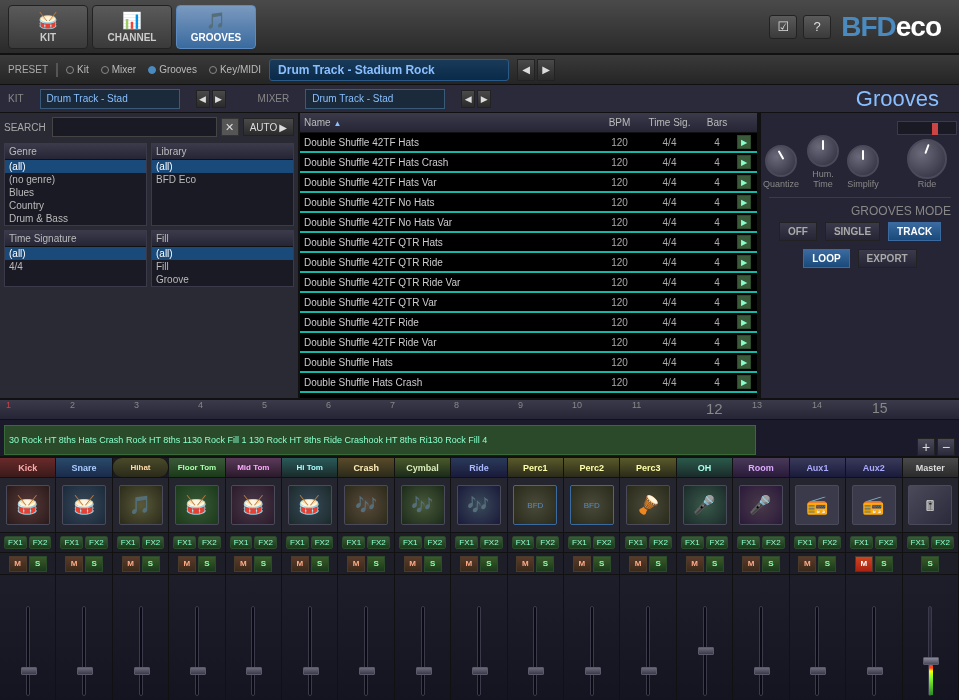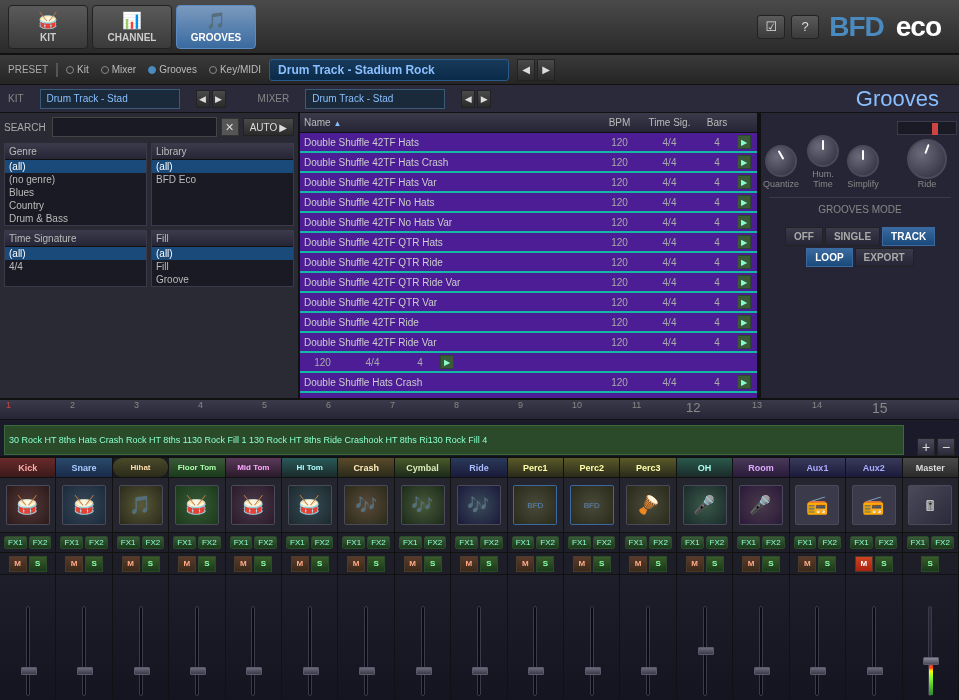--- a/index.html
+++ b/index.html
@@ -71,21 +71,21 @@
       font-size: 13px;
     }
     .logo {
       font-size: 28px;
       font-weight: bold;
       color: #fff;
       letter-spacing: -1px;
       margin-right: 10px;
     }
     .logo span.bfd { color: #4a8abf; }
-    .logo span.eco { color: #fff; margin-left: 12px; }
+    .logo span.eco { color: #fff; }
 
     
     .preset-bar {
       display: flex;
       align-items: center;
       background: linear-gradient(to bottom, #3a3a3a, #252525);
       height: 30px;
       padding: 0 8px;
       border-bottom: 1px solid #111;
       gap: 8px;
@@ -321,21 +321,21 @@
       font-size: 9px; color: #888; text-align: center;
     }
     .knob-large {
       width: 40px; height: 40px;
     }
     .swing-knob-container {
       margin-left: 10px;
     }
 
     .grooves-mode-label {
-      font-size: 10px; color: #888; text-align: center;
+      font-size: 12px; color: #888; text-align: right;
     }
     .mode-buttons {
       display: flex;
       gap: 2px;
       justify-content: center;
     }
     .mode-btn {
       padding: 3px 8px;
       background: linear-gradient(to bottom, #3a3a4a, #252535);
       border: 1px solid #222;
@@ -725,21 +725,21 @@
         <div class="filter-title">Fill</div>
         <div class="filter-list">
           <div class="filter-item selected">(all)</div>
           <div class="filter-item">Fill</div>
           <div class="filter-item">Groove</div>
         </div>
       </div>
     </div>
   </div>
 
-  <div class="grooves-table-area" style="background:#4c1d95; border-right:2px solid #111; overflow:hidden;">
+  <div class="grooves-table-area" style="background:#000000; border-right:2px solid #111; overflow:hidden;">
     <div class="grooves-header">
       <div class="groove-col name">Name <span class="groove-sort-arrow">▲</span></div>
       <div class="groove-col bpm">BPM</div>
       <div class="groove-col timesig">Time Sig.</div>
       <div class="groove-col bars">Bars</div>
       <div style="width:20px;"></div>
     </div>
     <div style="overflow-y:auto; height:calc(100% - 20px);">
       <div class="groove-row">
         <div class="groove-name-cell">Double Shuffle 42TF Hats</div>
@@ -834,20 +834,21 @@
       <div class="groove-row">
         <div class="groove-name-cell">Double Shuffle 42TF Ride Var</div>
         <div class="groove-bpm">120</div>
         <div class="groove-timesig">4/4</div>
         <div class="groove-bars">4</div>
         <div class="groove-play">
             <div class="play-btn-small">▶</div>
           </div>
       </div>
       <div class="groove-row">
+        <div class="groove-name-cell">Double Shuffle Hats</div>
         <div class="groove-bpm">120</div>
         <div class="groove-timesig">4/4</div>
         <div class="groove-bars">4</div>
         <div class="groove-play">
             <div class="play-btn-small">▶</div>
           </div>
       </div>
       <div class="groove-row">
         <div class="groove-name-cell">Double Shuffle Hats Crash</div>
         <div class="groove-bpm">120</div>
@@ -887,21 +888,21 @@
           </div>
           <div class="knob knob-large">
             <div class="knob-indicator" style="transform:translateX(-50%) rotate(20deg);"></div>
           </div>
           <div class="knob-label">Ride</div>
         </div>
       </div>
     </div>
     <div style="border-top:1px solid #3a3a4a;padding-top:6px;">
       <div class="grooves-mode-label">GROOVES MODE</div>
-      <div class="mode-buttons" style="flex-wrap:wrap;gap:2px;margin-top:12px;">
+      <div class="mode-buttons" style="flex-wrap:wrap;gap:8px;margin-top:4px;">
         <div class="mode-btn">OFF</div>
         <div class="mode-btn">SINGLE</div>
         <div class="mode-btn active">TRACK</div>
         <div class="mode-btn active" style="background:linear-gradient(to bottom,#3a6a9f,#1a4a7a);color:#fff;">LOOP</div>
         <div class="mode-btn">EXPORT</div>
       </div>
     </div>
   </div>
 </div>
 
@@ -912,28 +913,28 @@
       <span style="position:absolute;left:68px;font-size:9px;color:#888;">2</span>
       <span style="position:absolute;left:132px;font-size:9px;color:#888;">3</span>
       <span style="position:absolute;left:196px;font-size:9px;color:#888;">4</span>
       <span style="position:absolute;left:260px;font-size:9px;color:#888;">5</span>
       <span style="position:absolute;left:324px;font-size:9px;color:#888;">6</span>
       <span style="position:absolute;left:388px;font-size:9px;color:#888;">7</span>
       <span style="position:absolute;left:452px;font-size:9px;color:#888;">8</span>
       <span style="position:absolute;left:516px;font-size:9px;color:#888;">9</span>
       <span style="position:absolute;left:570px;font-size:9px;color:#888;">10</span>
       <span style="position:absolute;left:630px;font-size:9px;color:#888;">11</span>
-      <span style="position:absolute;left:684px;font-size:13px;color:#888;">12</span>
+      <span style="position:absolute;left:704px;font-size:15px;color:#888;">12</span>
       <span style="position:absolute;left:750px;font-size:9px;color:#888;">13</span>
       <span style="position:absolute;left:810px;font-size:9px;color:#888;">14</span>
       <span style="position:absolute;left:870px;font-size:14px;color:#888;">15</span>
     </div>
   </div>
   <div class="timeline-content">
-    <div class="timeline-track" style="left:4px;width:900px;">30 Rock HT 8ths Hats Crash Rock HT 8ths 1130 Rock Fill 1 130 Rock HT 8ths Ride Crashook HT 8ths Ri130 Rock Fill 4</div>
+    <div class="timeline-track" style="left:4px;width:752px;">30 Rock HT 8ths Hats Crash Rock HT 8ths 1130 Rock Fill 1 130 Rock HT 8ths Ride Crashook HT 8ths Ri130 Rock Fill 4</div>
     <div class="timeline-add">
       <div class="timeline-btn">+</div>
       <div class="timeline-btn">−</div>
     </div>
   </div>
 </div>
 
 <div class="channel-section">
 
   <div class="channel-headers">

